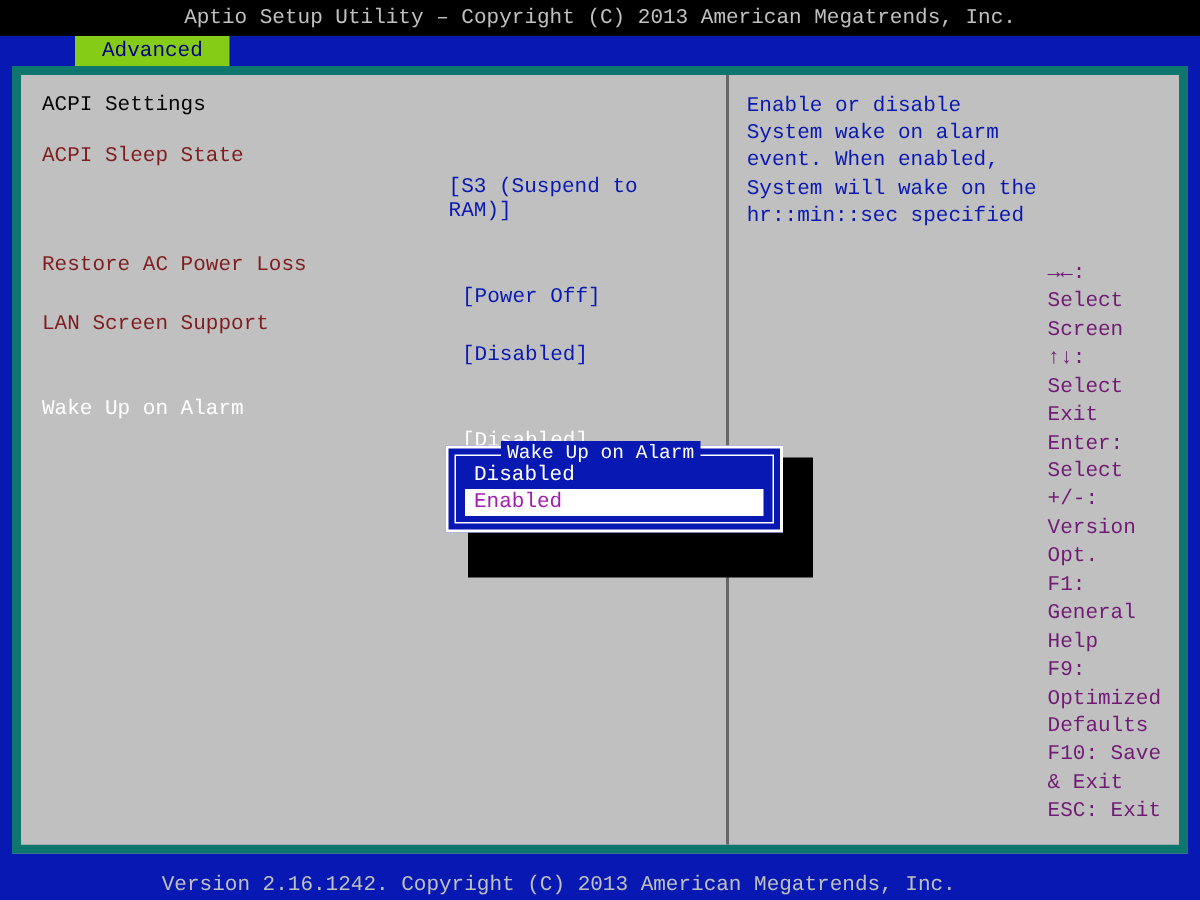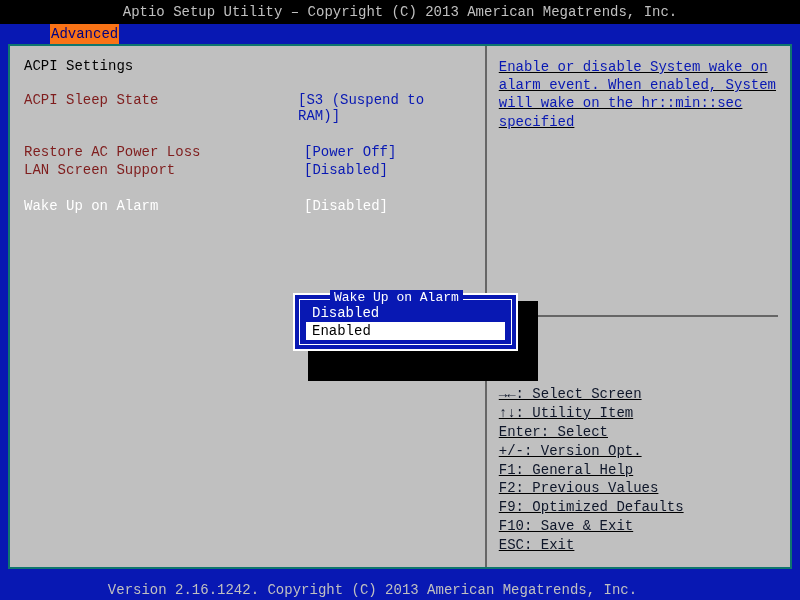--- a/index.html
+++ b/index.html
@@ -24,61 +24,61 @@
       height: 24px;
       line-height: 16px;
     }
     .tabs {
       background: #0818b3;
       padding-left: 50px;
       height: 20px;
     }
     .tab {
       display: inline-block;
-      background: #f97316;
+      background: #84cc16;
       color: #000080;
-      padding: 2px 1px;
+      padding: 2px 18px;
       font-weight: normal;
     }
     .main-content {
       display: flex;
-      border: 2px solid #0f766e;
+      border: 6px solid #0f766e;
       margin: 0 8px 0 8px;
       height: 525px;
       background: #c0c0c0;
     }
     .left-panel {
       flex: 1.6;
       background: #c0c0c0;
       padding: 12px 14px;
       position: relative;
       border-right: 2px solid #666;
     }
     .right-panel {
       flex: 1;
       background: #c0c0c0;
       padding: 12px 12px;
       display: flex;
-      flex-direction: column;
-      text-decoration: underline;
+      flex-direction: row;
     }
     .section-title {
       color: #000000;
       margin-bottom: 18px;
     }
     .setting-row {
       display: flex;
       margin-bottom: 2px;
     }
     .setting-label {
       color: #7f1d1d;
       width: 280px;
     }
     .setting-value {
       color: #0818b3;
+      margin-top: 21px;
     }
     .setting-row.selected .setting-label,
     .setting-row.selected .setting-value {
       color: #ffffff;
     }
     .spacer {
       height: 18px;
     }
     .popup-shadow {
       position: absolute;
@@ -112,36 +112,36 @@
       padding: 0 4px;
       font-size: 13px;
     }
     .popup-option {
       color: #ffffff;
       padding: 1px 6px;
       cursor: pointer;
     }
     .popup-option.highlighted {
       background: #ffffff;
-      color: #000000;
+      color: #a21caf;
     }
     .help-text {
       color: #0818b3;
       line-height: 1.3;
       flex: 0 0 auto;
     }
     .help-divider {
       border-top: 2px solid #666;
       margin: 10px 0 8px 0;
     }
     .help-keys {
       margin-top: auto;
     }
     .key-row {
-      color: #0f172a;
+      color: #701a75;
       line-height: 1.35;
     }
     .footer {
       background: #0818b3;
       color: #c0c0c0;
       text-align: center;
       padding: 4px 0;
       position: absolute;
       bottom: 0;
       width: 745px;
@@ -200,25 +200,24 @@
     </div>
   </div>
 
   <div class="right-panel">
     <div class="right-top-section">
       <div class="help-text">Enable or disable System wake on alarm event. When enabled, System will wake on the hr::min::sec specified</div>
     </div>
     <div class="help-divider"></div>
     <div class="help-keys">
       <div class="key-row">→←: Select Screen</div>
-      <div class="key-row">↑↓: Utility Item</div>
+      <div class="key-row">↑↓: Select Exit</div>
       <div class="key-row">Enter: Select</div>
       <div class="key-row">+/-: Version Opt.</div>
       <div class="key-row">F1: General Help</div>
-      <div class="key-row">F2: Previous Values</div>
       <div class="key-row">F9: Optimized Defaults</div>
       <div class="key-row">F10: Save &amp; Exit</div>
       <div class="key-row">ESC: Exit</div>
     </div>
   </div>
 </div>
 
 <div class="footer">
   <span>Version 2.16.1242. Copyright (C) 2013 American Megatrends, Inc.</span>
 </div>

